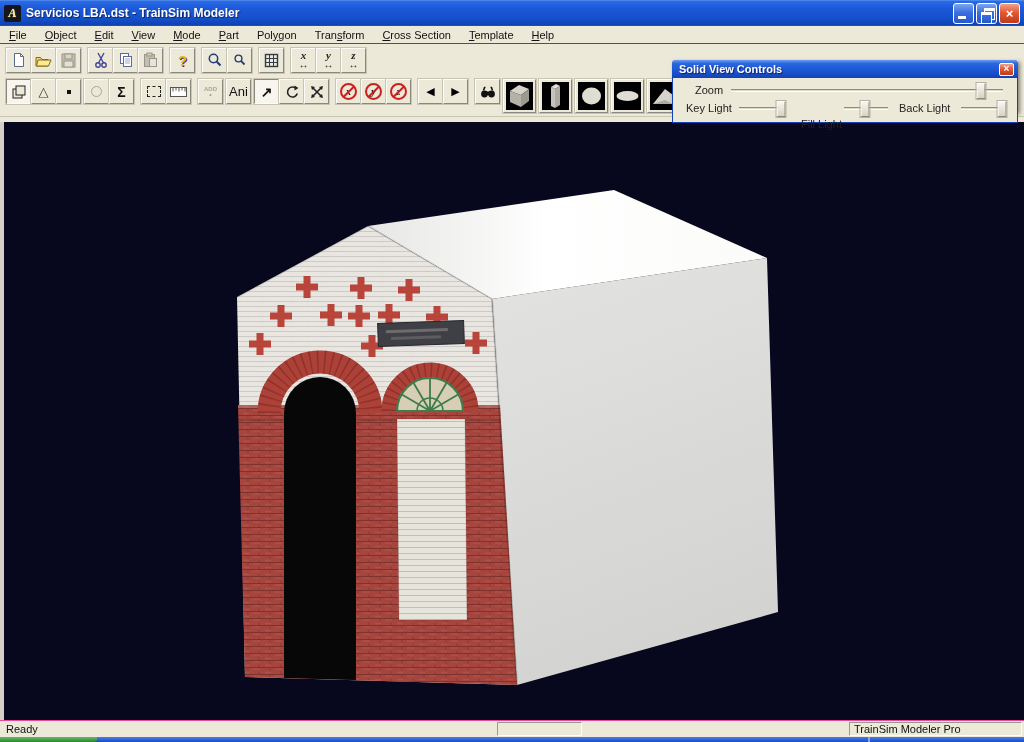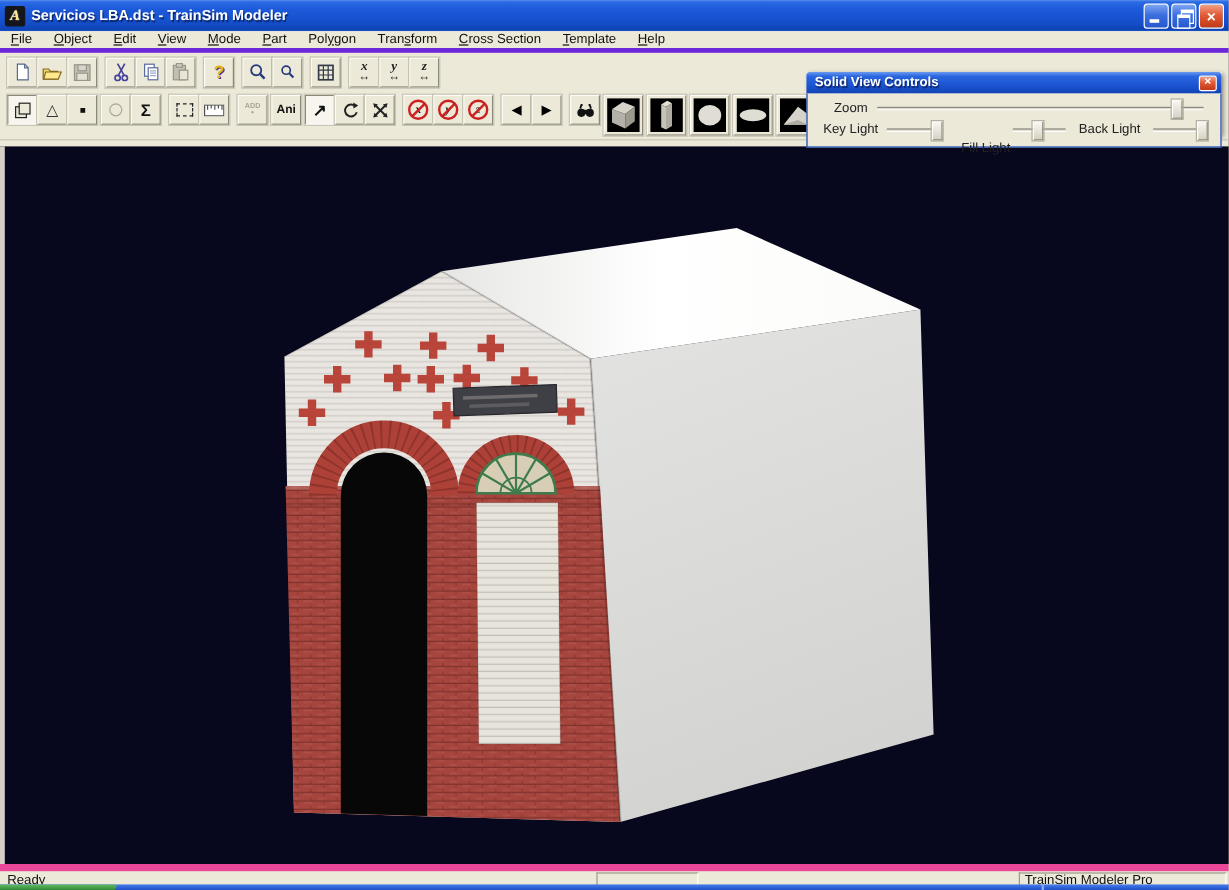--- a/index.html
+++ b/index.html
@@ -17,42 +17,42 @@
   .wbtn{width:21px;height:21px;border-radius:3px;border:1px solid #fff;
     background:linear-gradient(180deg,#7da5f0 0%,#3c6ee0 45%,#2458cc 100%);
     color:#fff;display:flex;align-items:center;justify-content:center;font-size:11px;font-weight:bold;position:relative;}
   .wbtn.close{background:linear-gradient(180deg,#f0a088 0%,#e25a34 45%,#c03a18 100%);}
   .wbtn.min::after{content:"";position:absolute;left:4px;bottom:4px;width:8px;height:3px;background:#fff;}
   .wbtn.restore::before{content:"";position:absolute;left:7px;top:4px;width:9px;height:8px;border:1px solid #fff;border-top-width:3px;}
   .wbtn.restore::after{content:"";position:absolute;left:4px;top:8px;width:9px;height:8px;border:1px solid #fff;border-top-width:3px;background:linear-gradient(180deg,#3c6ee0,#2458cc);}
   .wbtn.close span{font-size:13px;line-height:13px;}
 
   
-  .menubar{position:absolute;left:0;top:26px;width:1024px;height:18px;background:#ece9d8;display:flex;align-items:center;font-size:11px;color:#111;border-bottom:4px solid #6d28d9;}
+  .menubar{position:absolute;left:0;top:26px;width:1024px;height:18px;background:#ece9d8;display:flex;align-items:center;font-size:11px;color:#111;border-bottom:1px solid #6d28d9;}
   .menu-item{padding:2px 9px;white-space:nowrap;}
   .menu-item .u{text-decoration:underline;}
 
   
   .toolbar1{position:absolute;left:0;top:44px;width:1024px;height:32px;display:flex;align-items:center;padding-left:6px;}
   .toolbar2{position:absolute;left:0;top:76px;width:1024px;height:46px;display:flex;align-items:flex-start;padding-left:6px;padding-top:3px;}
   .tbtn{width:25px;height:25px;background:#ece9d8;border:1px solid;border-color:#fdfcf8 #8a887c #8a887c #fdfcf8;outline:1px solid #c8c5b4;
     display:flex;flex-direction:column;align-items:center;justify-content:center;flex:0 0 auto;position:relative;color:#222;}
   .tbtn.pressed{border-color:#8a887c #fdfcf8 #fdfcf8 #8a887c;background:#f7f5ee;}
   .tbtn.disabled{color:#a8a598;}
   .gap{width:7px;flex:0 0 auto;}
   .gap-s{width:3px;flex:0 0 auto;}
   .glyph-q{font-weight:bold;font-size:15px;color:#e2b418;text-shadow:1px 1px 0 #5a3a8c;}
   .glyph-sigma{font-weight:bold;font-size:14px;color:#111;}
   .glyph-tri{font-size:13px;color:#333;}
   .glyph-dot{width:4px;height:4px;background:#111;}
   .glyph-circ{width:11px;height:11px;border:1px solid #aaa79a;border-radius:50%;}
   .glyph-sel{width:14px;height:11px;border:1px dashed #222;}
   .glyph-add{font-size:6px;font-weight:bold;line-height:6px;text-align:center;}
   .glyph-add i{font-style:normal;display:block;font-size:7px;}
-  .glyph-ani{font-weight:bold;font-size:10px;color:#111;}
+  .glyph-ani{font-weight:normal;font-size:13px;color:#111;}
   .glyph-move{font-size:14px;font-weight:bold;color:#111;line-height:14px;}
   .glyph-arrow{font-size:11px;color:#000;}
   .axisbtn b{font:italic bold 11px "Liberation Serif",serif;line-height:9px;}
   .axisbtn span{font-size:10px;line-height:9px;}
   .nobtn{position:relative;}
   .nobtn em{font:italic bold 10px "Liberation Serif",serif;color:#111;}
   .nocircle{position:absolute;left:3px;top:3px;width:17px;height:17px;border:2px solid #cc2020;border-radius:50%;pointer-events:none;}
   .nocircle::after{content:"";position:absolute;left:6px;top:-1px;width:2px;height:15px;background:#cc2020;transform:rotate(45deg);}
   .vbtn{width:33px;height:34px;background:#ece9d8;border:1px solid;border-color:#fdfcf8 #8a887c #8a887c #fdfcf8;outline:1px solid #c8c5b4;
     display:flex;align-items:center;justify-content:center;flex:0 0 auto;padding:2px;}
@@ -71,21 +71,21 @@
   .svc-close{width:15px;height:13px;border-radius:2px;border:1px solid #fff;
     background:linear-gradient(180deg,#f0a088 0%,#e25a34 45%,#c03a18 100%);
     color:#fff;font-size:10px;font-weight:bold;display:flex;align-items:center;justify-content:center;line-height:10px;}
   .svc-body{height:45px;background:#ece9d8;border:1px solid #1143b4;border-top:none;position:relative;font-size:11px;color:#222;padding-left:16px;}
   .svc-body .lbl{position:absolute;white-space:nowrap;}
   .track{position:absolute;height:3px;background:#dcd8ca;border-top:1px solid #8e8c80;border-bottom:1px solid #fff;}
   .thumb{position:absolute;top:-7px;width:9px;height:16px;transform:translateX(-50%);
     background:linear-gradient(180deg,#f8f6f0,#d6d2c4);border:1px solid;border-color:#fff #8a887a #8a887a #fff;outline:1px solid #b4b1a2;}
 
   
-  .statusbar{position:absolute;left:0;top:720px;width:1024px;height:17px;background:#ece9d8;border-top:6px solid #ec4899;font-size:11px;color:#111;}
+  .statusbar{position:absolute;left:0;top:720px;width:1024px;height:17px;background:#ece9d8;border-top:1px solid #ec4899;font-size:11px;color:#111;}
   .status-ready{position:absolute;left:6px;top:2px;}
   .spanel{position:absolute;top:1px;height:14px;border:1px solid;border-color:#9c9a8e #fff #fff #9c9a8e;padding:0 4px;font-size:11px;line-height:13px;background:#ece9d8;white-space:nowrap;}
 
   
   .taskbar{position:absolute;left:0;top:737px;width:1024px;height:5px;background:linear-gradient(180deg,#4a7de8 0%,#2b5fd6 60%,#1e4cc0 100%);}
   .startsliver{position:absolute;left:0;top:0;width:97px;height:5px;background:linear-gradient(180deg,#68b868 0%,#3f9e44 60%,#2e8236 100%);border-radius:0 0 3px 0;}
   .taskdiv{position:absolute;left:868px;top:0;width:2px;height:5px;background:#86a7ee;}
 </style>
 </head>
 <body>

